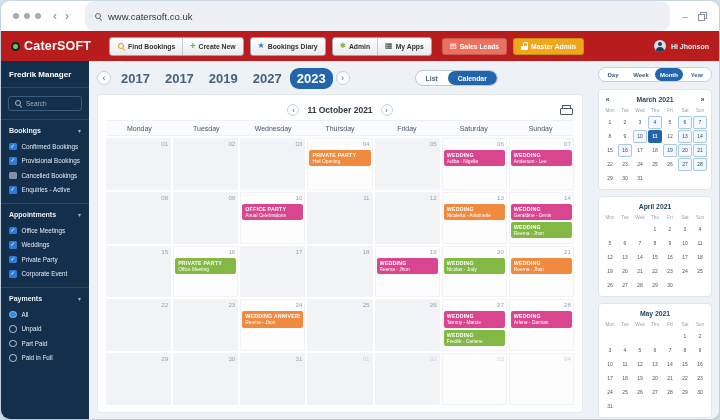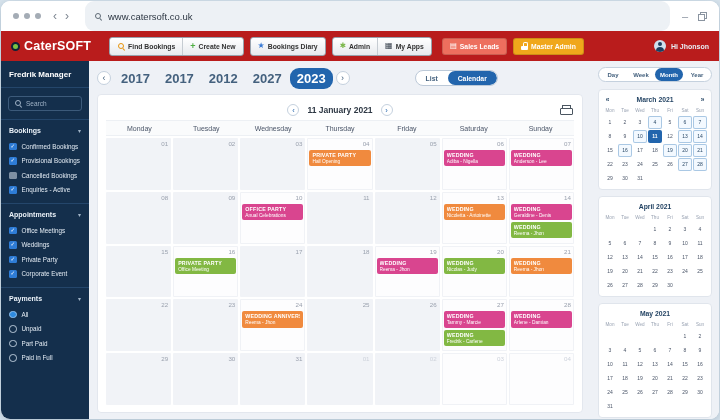--- a/index.html
+++ b/index.html
@@ -265,35 +265,35 @@
           </div>
         </div>
     </aside>
 
     <div class="main">
       <div class="controls">
         <span class="circ">‹</span>
         <div style="display:flex;align-items:center;gap:1px">
             <span class="year">2017</span>
             <span class="year">2017</span>
-            <span class="year">2012</span>
+            <span class="year">2019</span>
             <span class="year">2027</span>
             <span class="year sel">2023</span>
           </div>
         <span class="circ">›</span>
         <div class="view-toggle">
             <span class="vseg">List</span>
             <span class="vseg sel">Calendar</span>
           </div>
       </div>
 
       <div class="cal-card">
         <div class="cal-titlebar">
           <span class="circ">‹</span>
-          <span class="cal-title">11 January 2021</span>
+          <span class="cal-title">11 October 2021</span>
           <span class="circ">›</span>
           <span class="print"></span>
         </div>
         <div class="day-headers">
             <div>Monday</div>
             <div>Tuesday</div>
             <div>Wednesday</div>
             <div>Thursday</div>
             <div>Friday</div>
             <div>Saturday</div>

